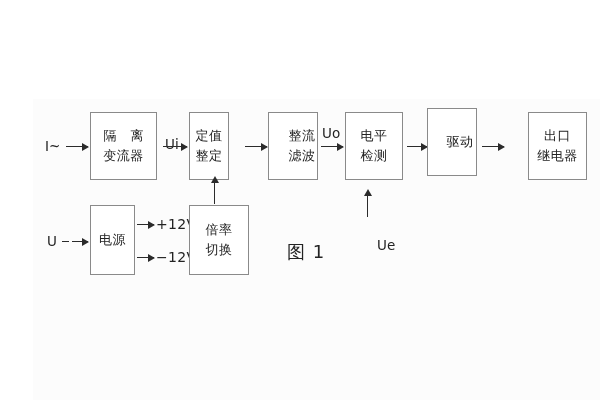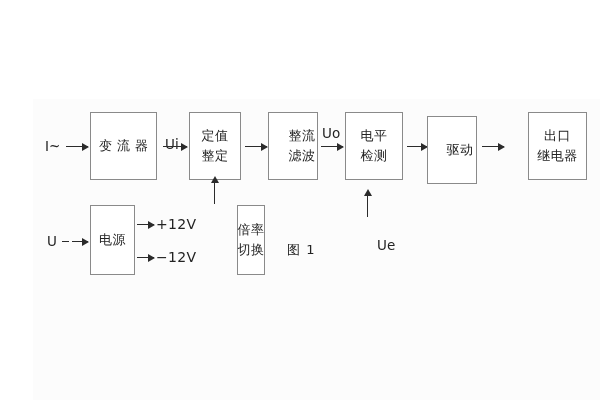--- a/index.html
+++ b/index.html
@@ -45,21 +45,21 @@
   
   .lbl {
     position: absolute;
     color: #232323;
     font-size: 13px;
     white-space: nowrap;
     line-height: 1;
   }
   .lbl.sig { font-size: 13.5px; }
   .lbl.rail { font-size: 14px; letter-spacing: 0.3px; }
-  .lbl.cap { font-size: 13px; letter-spacing: 1px; }
+  .lbl.cap { font-size: 18px; letter-spacing: 1px; }
 
   
   .harrow {
     position: absolute;
     height: 1px;
     background: #2b2b2b;
   }
   .harrow::after {
     content: "";
     position: absolute;
@@ -94,27 +94,28 @@
 </head>
 <body>
 
 <div id="canvas">
   <div id="panel"></div>
 
   <div class="lbl sig" style="left:45px; top:140px;">I~</div>
   <div class="harrow" style="left:66px; top:146px; width:22px;"></div>
 
   <div class="block wide-letter" style="left:90px; top:112px; width:67px; height:68px;">
+    <span class="ln">隔 离</span>
     <span class="ln">变流器</span>
   </div>
 
   <div class="lbl sig" style="left:165px; top:138px;">Ui</div>
   <div class="harrow" style="left:163px; top:146px; width:24px;"></div>
 
-  <div class="block" style="left:189px; top:112px; width:52px; height:68px;">
+  <div class="block" style="left:189px; top:112px; width:40px; height:68px;">
     <span class="ln">定值</span>
     <span class="ln">整定</span>
   </div>
 
   <div class="harrow" style="left:245px; top:146px; width:22px;"></div>
 
   <div class="block" style="left:268px; top:112px; width:50px; height:68px;padding-left:18px;">
     <span class="ln">整流</span>
     <span class="ln">滤波</span>
   </div>
@@ -122,21 +123,21 @@
   <div class="lbl sig" style="left:322px; top:127px;text-align:center;">Uo</div>
   <div class="harrow" style="left:321px; top:146px; width:22px;"></div>
 
   <div class="block" style="left:345px; top:112px; width:58px; height:68px;">
     <span class="ln">电平</span>
     <span class="ln">检测</span>
   </div>
 
   <div class="harrow" style="left:407px; top:146px; width:20px;"></div>
 
-  <div class="block" style="left:427px; top:116px; width:50px; height:68px;padding-left:16px;">
+  <div class="block" style="left:427px; top:108px; width:50px; height:68px;padding-left:16px;">
     <span class="ln">驱动</span>
   </div>
 
   <div class="harrow" style="left:482px; top:146px; width:22px;"></div>
 
   <div class="block" style="left:528px; top:112px; width:59px; height:68px;">
     <span class="ln">出口</span>
     <span class="ln">继电器</span>
   </div>
 
@@ -147,21 +148,21 @@
   <div class="block" style="left:90px; top:205px; width:45px; height:70px;align-items:center;">
     <span class="ln">电源</span>
   </div>
 
   <div class="harrow" style="left:137px; top:224px; width:17px;"></div>
   <div class="lbl rail" style="left:156px; top:217px;">+12V</div>
 
   <div class="harrow" style="left:137px; top:257px; width:17px;"></div>
   <div class="lbl rail" style="left:156px; top:250px;">−12V</div>
 
-  <div class="block" style="left:189px; top:205px; width:28px; height:70px;margin-left:48px;">
+  <div class="block" style="left:189px; top:205px; width:60px; height:70px;">
     <span class="ln">倍率</span>
     <span class="ln">切换</span>
   </div>
 
   <div class="varrow" style="left:214px; top:182px; height:22px;"></div>
 
 
   <div class="varrow" style="left:367px; top:195px; height:22px;"></div>
   <div class="lbl sig" style="left:377px; top:195px;margin-top:44px;">Ue</div>
 

